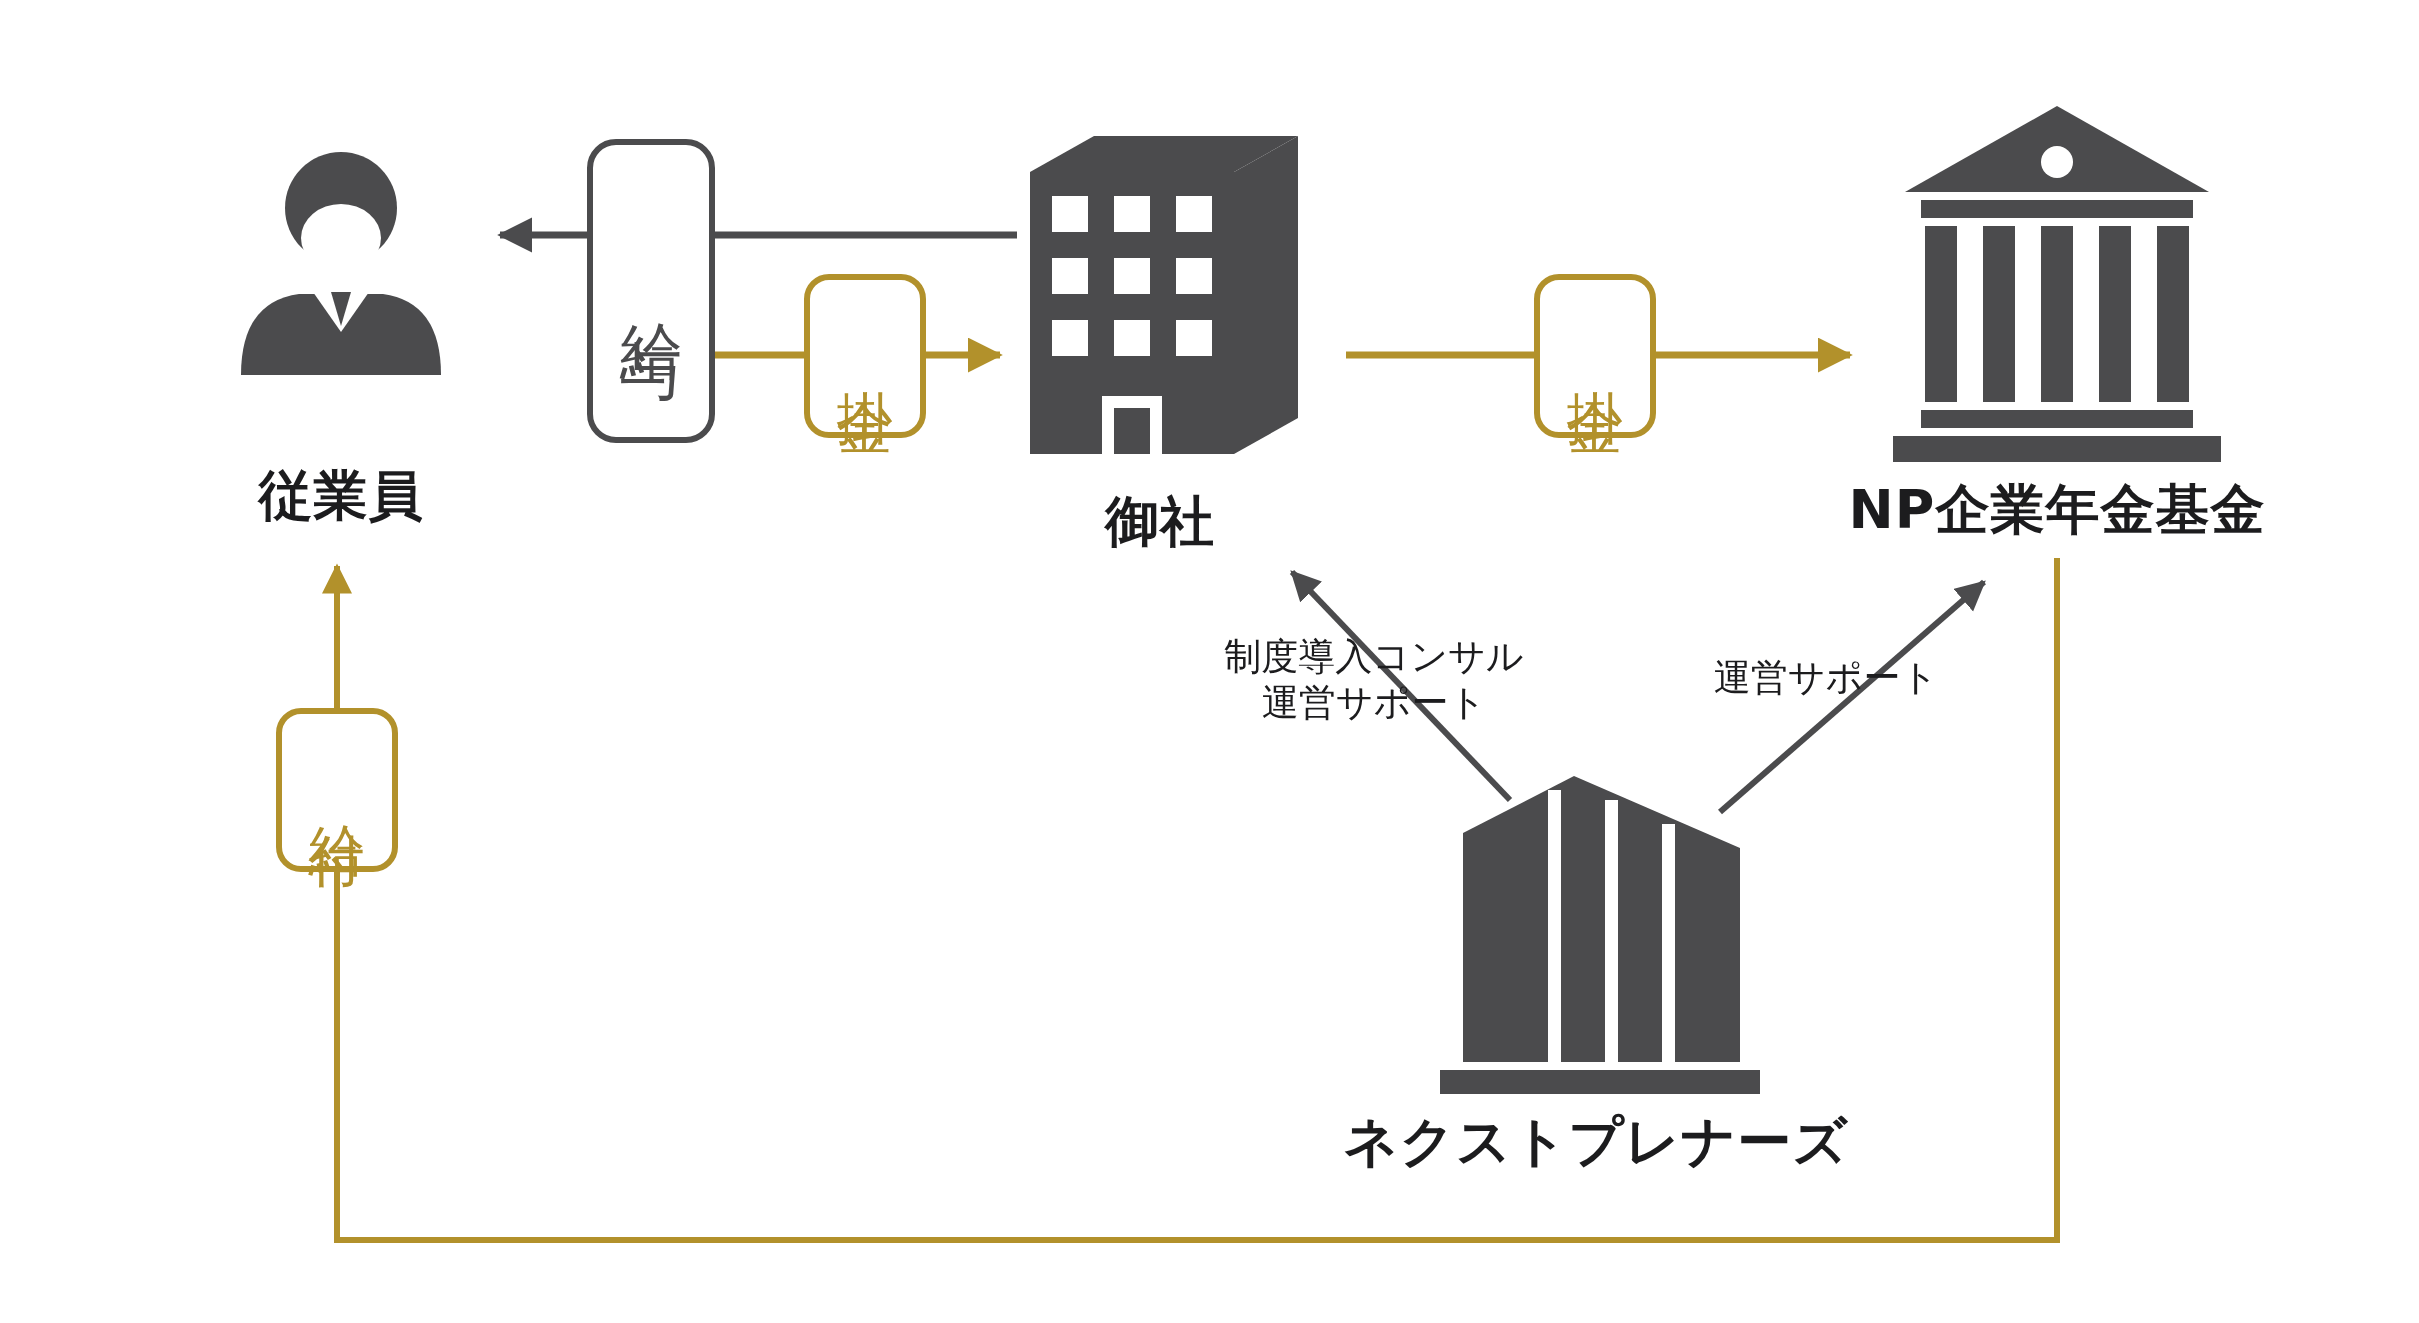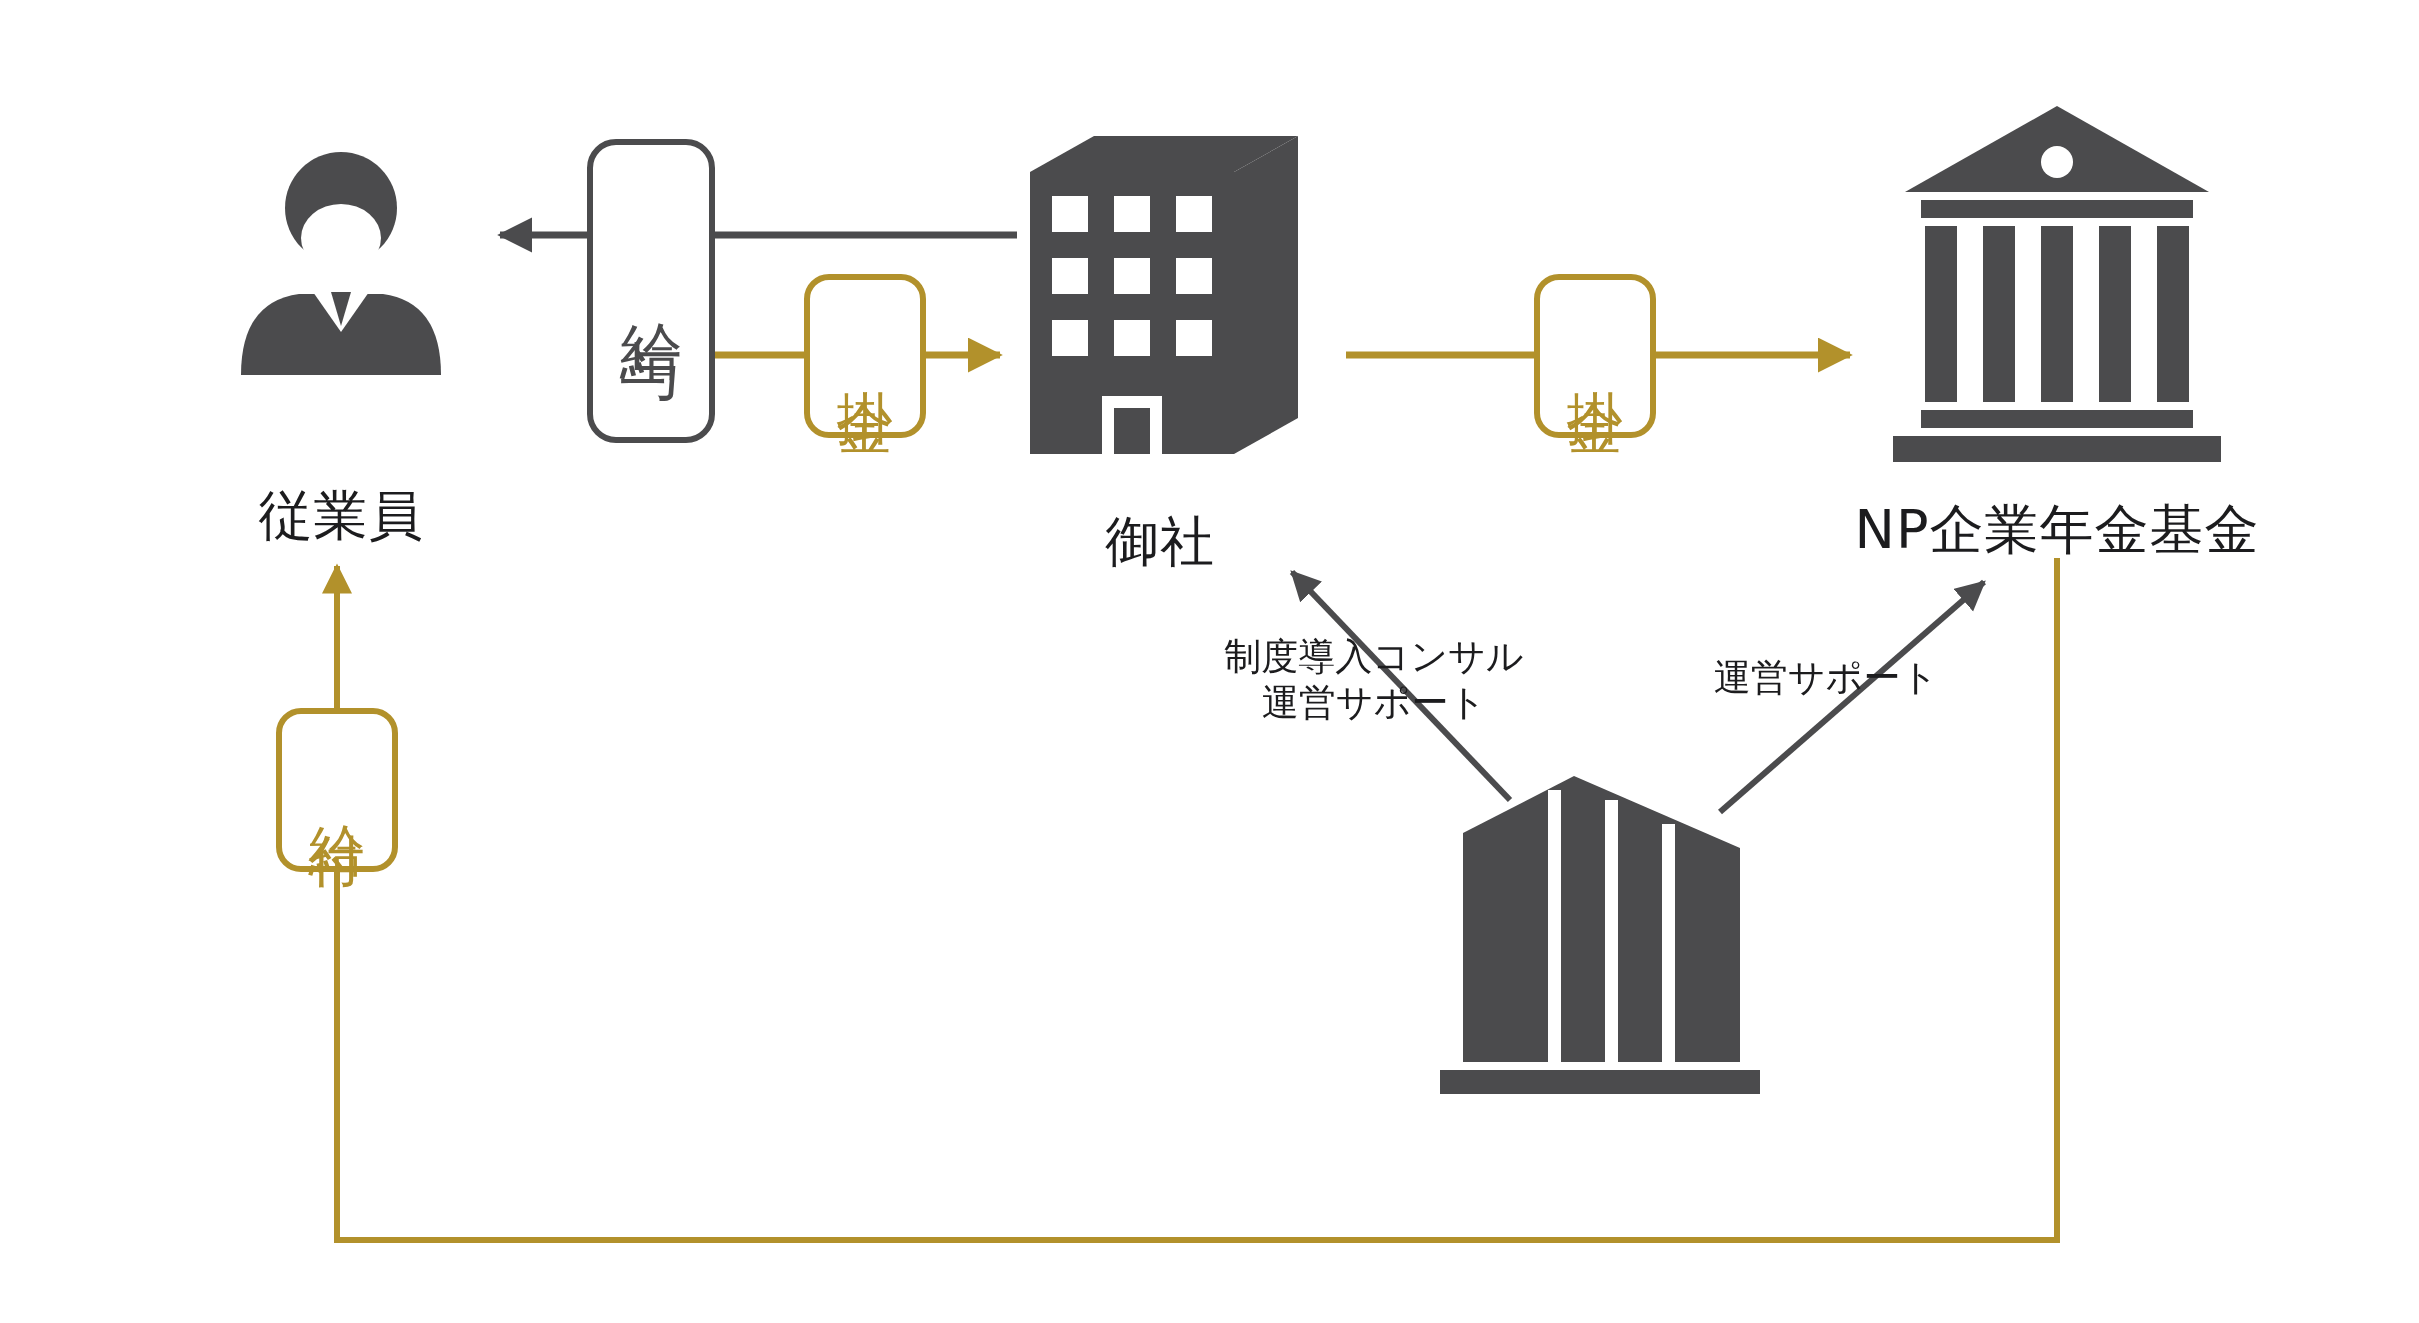--- a/index.html
+++ b/index.html
@@ -23,23 +23,22 @@
   }
   .lbl {
     position: absolute;
     transform: translate(-50%, -50%);
     white-space: nowrap;
     color: #1c1c1e;
     text-align: center;
   }
   .node-label {
     font-size: 54px;
-    font-weight: normal;
+    font-weight: bold;
     letter-spacing: 1px;
-    margin-top: 20px;
   }
   .small-label {
     font-size: 37px;
     font-weight: 500;
     line-height: 1.25;
   }
   .vtext {
     position: absolute;
     transform: translate(-50%, -50%);
     writing-mode: vertical-rl;
@@ -139,20 +138,21 @@
       <rect class="white" x="1548" y="790" width="13" height="272"></rect>
       <rect class="white" x="1605" y="800" width="13" height="262"></rect>
       <rect class="white" x="1662" y="824" width="13" height="238"></rect>
       <rect class="dark" x="1440" y="1070" width="320" height="24"></rect>
     </g>
   </svg>
 
   <div class="lbl node-label" style="left:341px; top:496px;">従業員</div>
   <div class="lbl node-label" style="left:1160px; top:522px;">御社</div>
   <div class="lbl node-label" style="left:2057px; top:510px;">NP企業年金基金</div>
+  <div class="lbl node-label" style="left:1596px; top:1142px;">ネクストプレナーズ</div>
 
   <div class="vtext gray" style="left:651px; top:291px;">給与</div>
   <div class="vtext gold" style="left:865px; top:356px;">掛金</div>
   <div class="vtext gold" style="left:1595px; top:356px;">掛金</div>
   <div class="vtext gold" style="left:337px; top:790px;">給付</div>
 
   <div class="lbl small-label" style="left:1374px; top:680px;">
     <span style="display:block;">制度導入コンサル</span>
     <span style="display:block;">運営サポート</span>
   </div>

